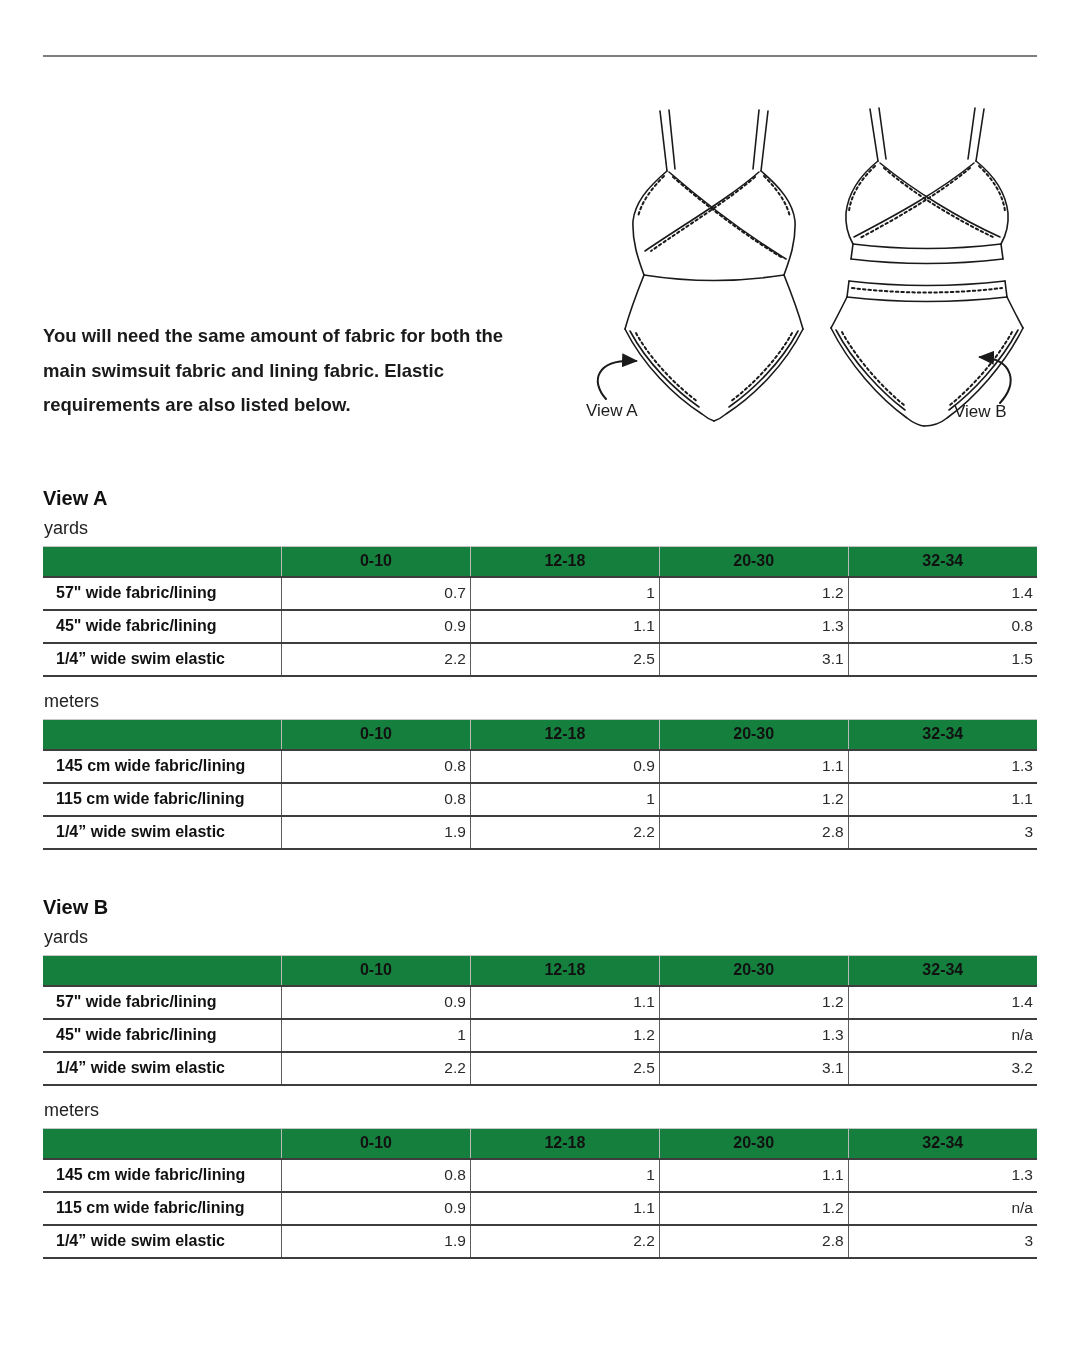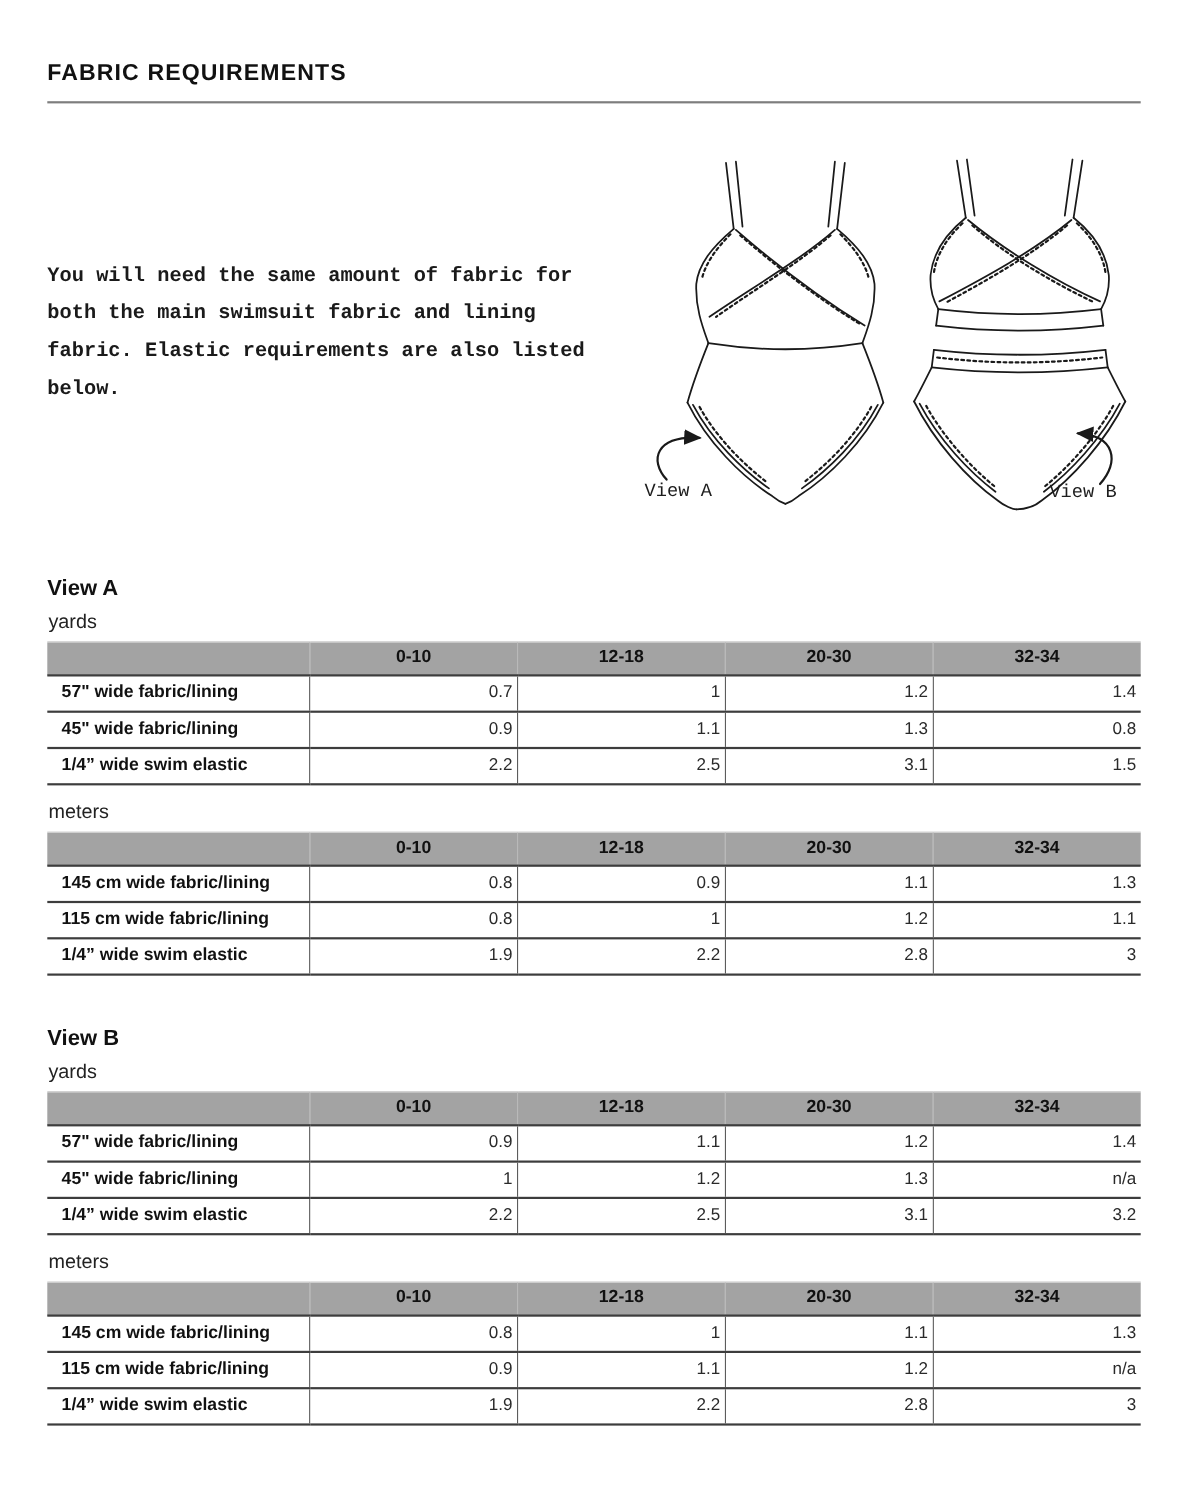--- a/index.html
+++ b/index.html
@@ -7,60 +7,59 @@
     width:1080px;height:1350px;overflow:hidden;
     font-family:"Liberation Sans","DejaVu Sans",sans-serif;
     color:#1f1f1f;-webkit-font-smoothing:antialiased;
   }
   .page{padding:55px 43px 0 43px;}
   h1{
     margin:0 0 13px 0;font-size:21px;font-weight:800;letter-spacing:1px;
     color:#111;
   }
   .title-rule{border:none;border-top:2px solid #7e7e7e;margin:0 0 44px 0;}
-  .content-row{display:flex;align-items:center;font-family:Liberation Mono, monospace;}
+  .content-row{display:flex;align-items:flex-end;}
   .text-col{width:505px;flex:0 0 505px;padding-top:8px;}
   .text-col p{margin:0 0 19px 0;font-size:18.5px;line-height:1.85;color:#242424;}
   .text-col p.lead{font-weight:700;color:#1a1a1a;}
   .illustration{position:relative;width:489px;height:340px;flex:0 0 489px;}
   .view-label{
     position:absolute;font-size:17px;color:#1d1d1d;white-space:nowrap;
   }
   .view-label.a{left:38px;top:300px;}
   .view-label.b{left:406px;top:301px;}
 
   h2{margin:46px 0 8px 0;font-size:20px;font-weight:800;color:#111;}
   .unit{font-size:18px;color:#222;margin:14px 0 7px 1px;}
   .unit.first{margin-top:6px;}
 
   table{border-collapse:collapse;width:100%;table-layout:fixed;}
   col.c-label{width:24%;}
   col.c-val{width:19%;}
   thead th{
-    background:#a3a3a3;font-size:16px;font-weight:700;color:#111;
+    background:#15803d;font-size:16px;font-weight:700;color:#111;
     border-top:1px solid #c6c6c6;border-bottom:2px solid #3d3d3d;
     border-left:1px solid #b9b9b9;padding:5px 4px 6px 4px;text-align:center;
   }
   thead th:first-child{border-left:none;}
   tbody th{
     font-size:16px;font-weight:700;color:#111;text-align:left;
     padding:6px 4px 7px 13px;border-bottom:2px solid #3d3d3d;
   }
   tbody td{
     font-size:15.5px;font-weight:400;color:#2a2a2a;text-align:right;
     padding:6px 4px 7px 4px;border-bottom:2px solid #3d3d3d;
     border-left:1px solid #5c5c5c;
   }
 </style>
 </head>
 <body>
 
 <div class="page">
 
-  <h1>FABRIC REQUIREMENTS</h1>
   <hr class="title-rule">
 
   <div class="content-row">
     <div class="text-col">
       <p class="lead">You will need the same amount of fabric for both the main swimsuit fabric and lining fabric. Elastic requirements are also listed below.</p>
     </div>
 
     <div class="illustration">
       <svg width="489" height="340" viewBox="0 0 489 340">
         <defs>

